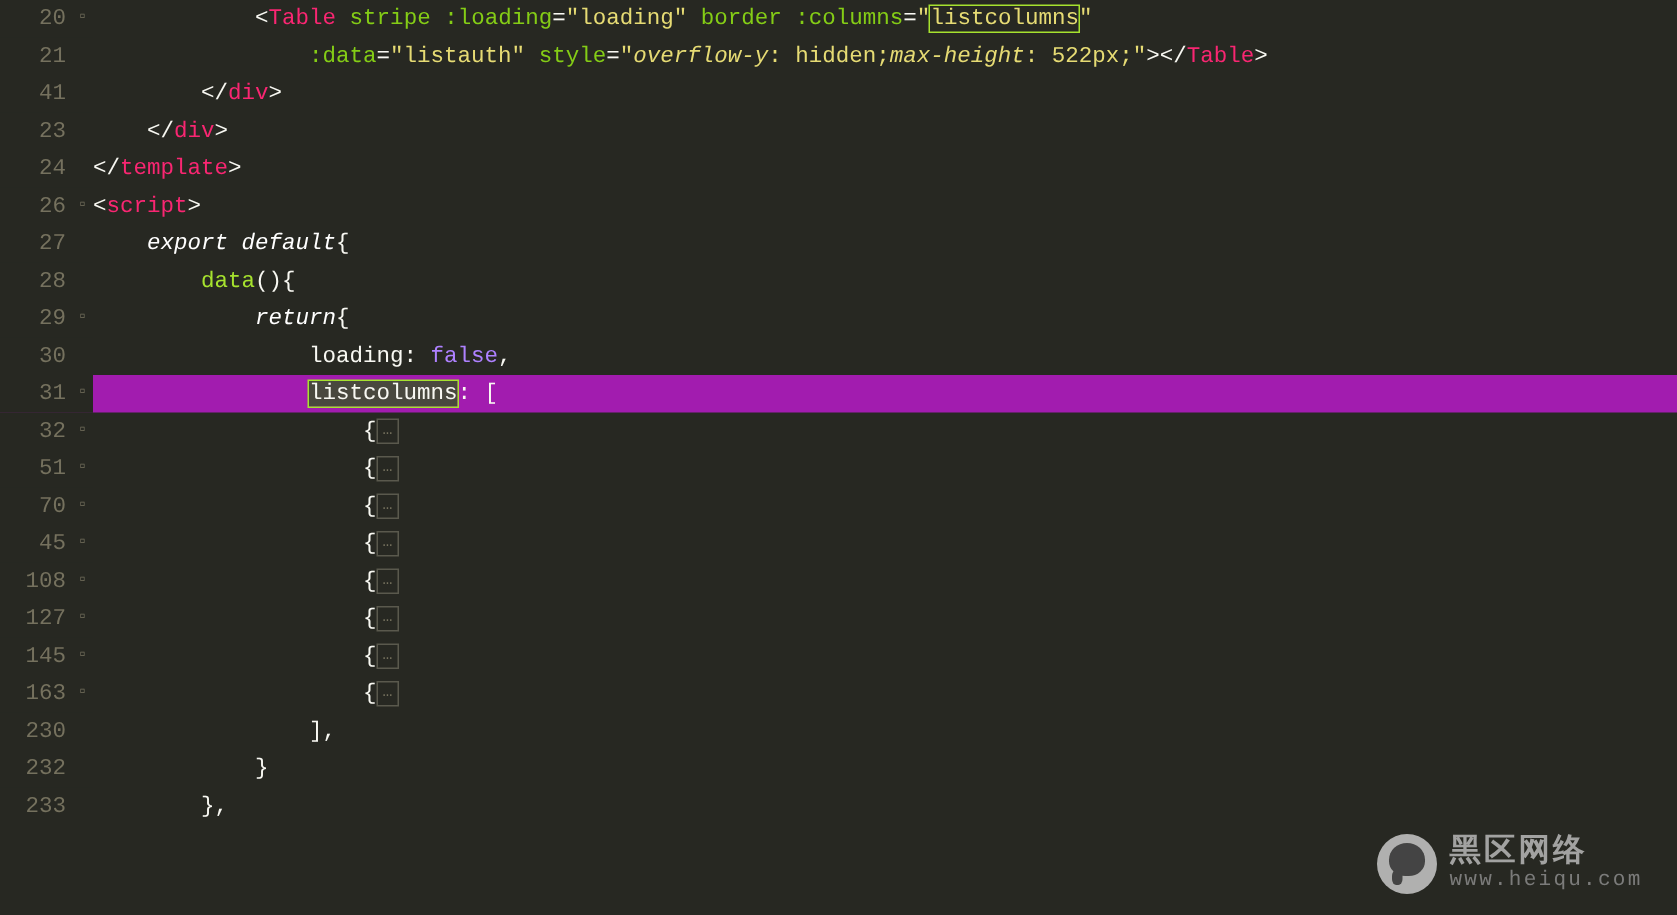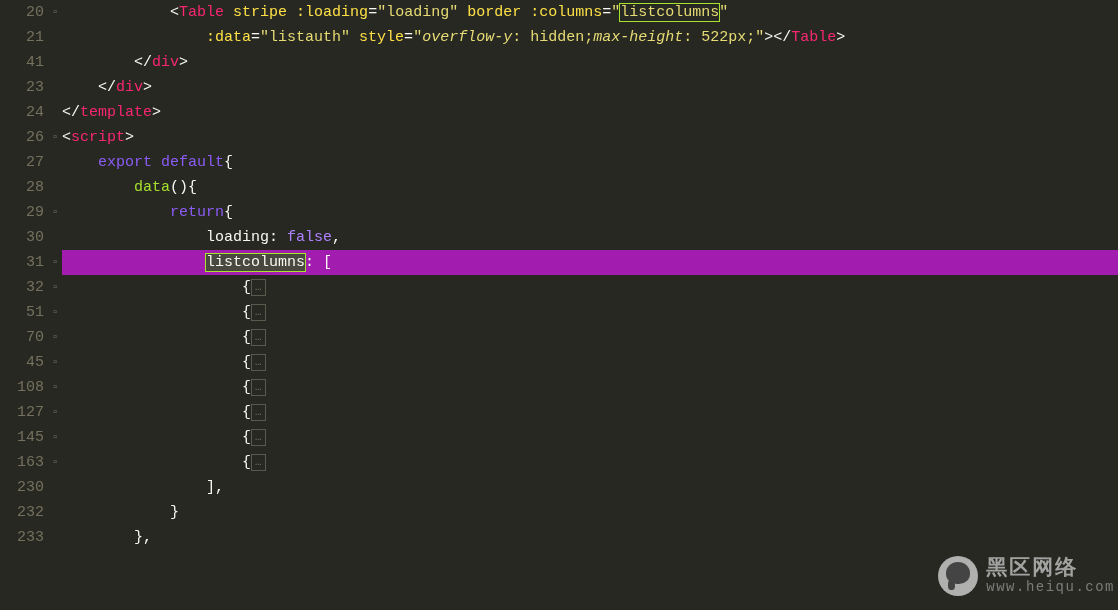--- a/index.html
+++ b/index.html
@@ -28,23 +28,23 @@
     .fold {
       width: 14px;
       color: #75715e;
       flex-shrink: 0;
       font-size: 11px;
       text-align: center;
       background: #272822;
     }
     .code { flex: 1; }
 
-    .keyword { color: #8b5cf6; }
+    .keyword { color: #ffffff; font-style: italic; }
     .tag { color: #f92672; }
-    .attr { color: #fde047; }
+    .attr { color: #84cc16; }
     .string { color: #e6db74; }
     .string-it { color: #e6db74; font-style: italic; }
     .bracket { color: #f8f8f2; }
     .text { color: #f8f8f2; }
     .name-fn { color: #a6e22e; }
     .const { color: #ae81ff; }
 
     .sel-box {
       outline: 1px solid #a6e22e;
       background: #49483e;
@@ -56,21 +56,21 @@
       border: 1px solid #5a594d;
       color: #75715e;
       padding: 0 3px;
       font-size: 11px;
       display: inline-block;
       line-height: 15px;
       vertical-align: middle;
     }
     .watermark {
       position: absolute;
-      right: 3px;
+      right: 23px;
       bottom: 14px;
       display: flex;
       align-items: center;
       gap: 8px;
       opacity: 0.85;
       pointer-events: none;
     }
     .wm-icon {
       width: 40px;
       height: 40px;

